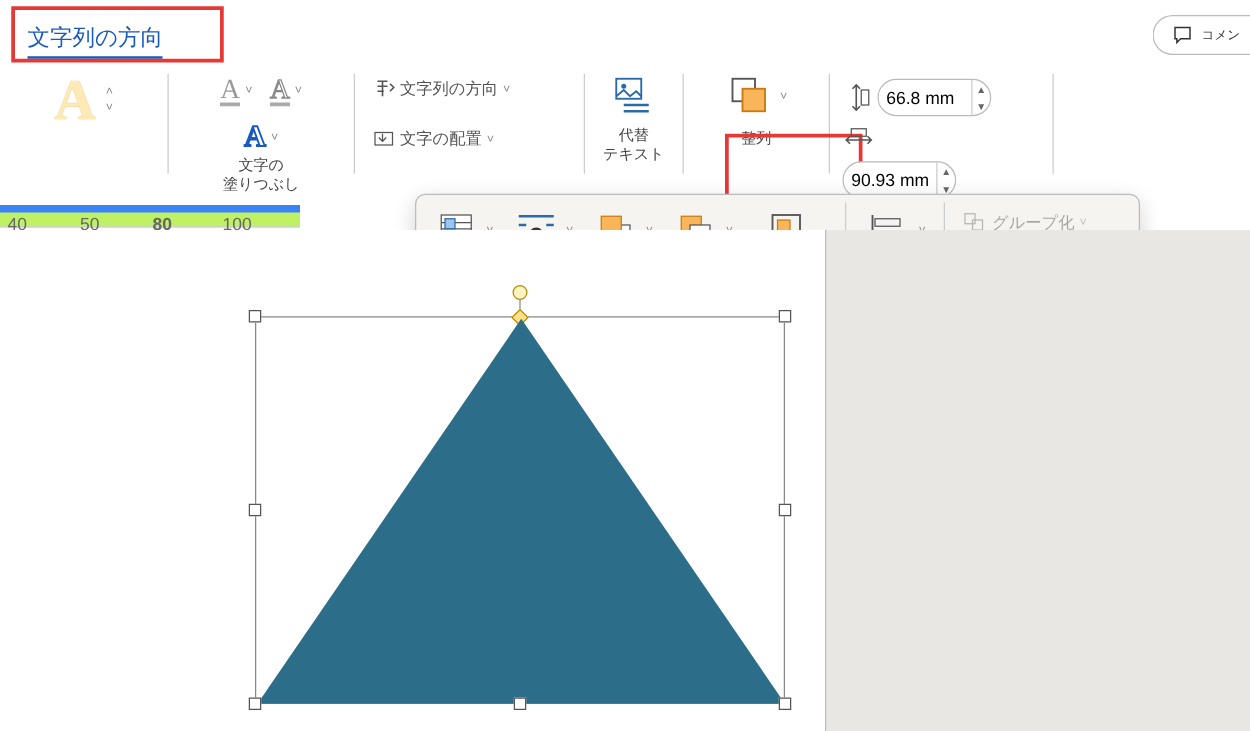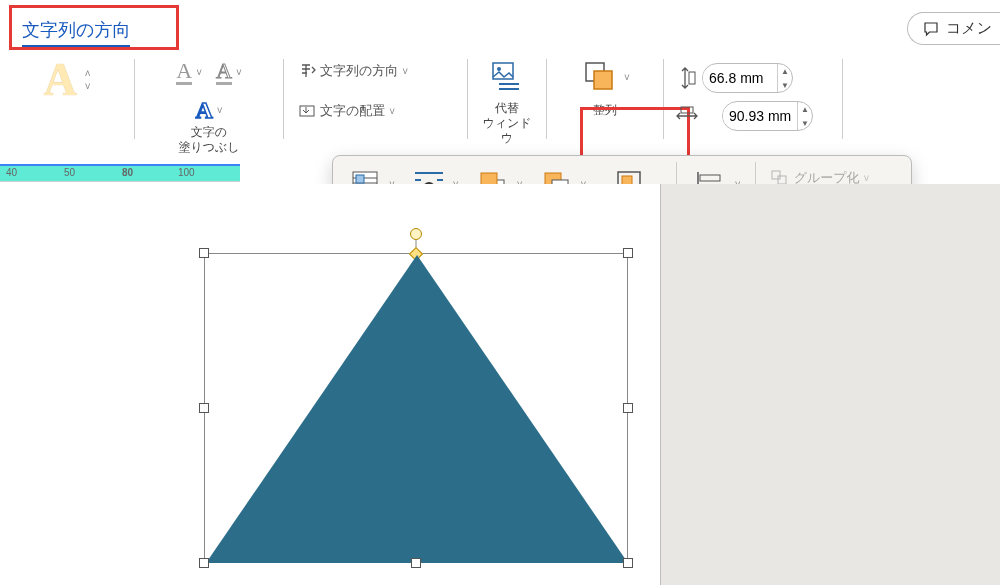--- a/index.html
+++ b/index.html
@@ -128,24 +128,24 @@
       font-size: 8px; color: #666; cursor: pointer;
     }
 
     
     .ruler {
       position: absolute;
       top: 164px;
       left: 0;
       width: 240px;
       height: 18px;
-      background: #5eead4;
-      border-top: 2px solid #3b82f6;
+      background: #bef264;
+      border-top: 6px solid #3b82f6;
       border-bottom: 1px solid #d0d0d0;
-      font-size: 10px;
+      font-size: 14px;
       color: #666;
     }
     .ruler span { position: absolute; top: 1px; }
 
     
     .canvas {
       position: absolute;
       top: 184px;
       left: 0;
       width: 660px;
@@ -208,21 +208,21 @@
     
     .comment-pill {
       position: absolute;
       top: 12px; right: 0;
       display: flex; align-items:center; gap:6px;
       padding: 6px 8px 6px 14px;
       border: 1px solid #bbb;
       border-right:none;
       border-radius: 18px 0 0 18px;
       background:#fff;
-      font-size:15px;
+      font-size:10px;
     }
   </style>
 </head>
 <body>
 
 <div class="tab-title">文字列の方向</div>
 <div class="highlight-box" style="top:5px;left:9px;width:170px;height:45px;"></div>
 
 <div class="comment-pill">
   <svg width="18" height="18" viewBox="0 0 24 24" fill="none" stroke="#333" stroke-width="1.6">
@@ -289,21 +289,21 @@
     <div class="p-big">
       <svg width="36" height="36" viewBox="0 0 36 36">
         <rect x="4" y="4" width="20" height="16" stroke="#2b6aa8" stroke-width="1.5" fill="none"></rect>
         <circle cx="10" cy="10" r="2" fill="#2b6aa8"></circle>
         <path d="M4 18l6-5 5 5 5-4 4 4" stroke="#2b6aa8" fill="none" stroke-width="1.5"></path>
         <line x1="10" y1="25" x2="30" y2="25" stroke="#2b6aa8" stroke-width="2"></line>
         <line x1="10" y1="30" x2="30" y2="30" stroke="#2b6aa8" stroke-width="2"></line>
       </svg>
     </div>
     <div class="lbl" style="white-space:pre-line;margin-top:4px;">代替
-ウィンドウ</div>
+テキスト</div>
   </div>
   <div class="vsep"></div>
 
   <div class="group" style="width:108px;">
     <div class="p-big" style="width:50px;">
       <svg width="40" height="40" viewBox="0 0 40 40">
         <rect x="6" y="6" width="18" height="18" fill="none" stroke="#555" stroke-width="1.5"></rect>
         <rect x="14" y="14" width="18" height="18" fill="#f9b559" stroke="#c97a12" stroke-width="1.5"></rect>
       </svg>
       <span class="chev" style="margin-left:4px;">˅</span>
@@ -320,21 +320,21 @@
           <rect x="15" y="7" width="6" height="12" stroke="#555" fill="none"></rect>
         </svg>
       <div class="size-input">
         <input value="66.8 mm" style="">
         <div class="spinner">
             <div>▲</div>
             <div>▼</div>
           </div>
       </div>
     </div>
-    <div style="display:flex;align-items:center;gap:22px;">
+    <div style="display:flex;gap:6px;flex-direction:column;">
       <svg width="26" height="22">
           <path d="M3 11h20 M6 8l-3 3 3 3 M20 8l3 3-3 3" stroke="#555" stroke-width="1.3" fill="none"></path>
           <rect x="7" y="2" width="12" height="6" stroke="#555" fill="none"></rect>
         </svg>
       <div class="size-input">
         <input value="90.93 mm" style="">
         <div class="spinner">
             <div>▲</div>
             <div>▼</div>
           </div>

